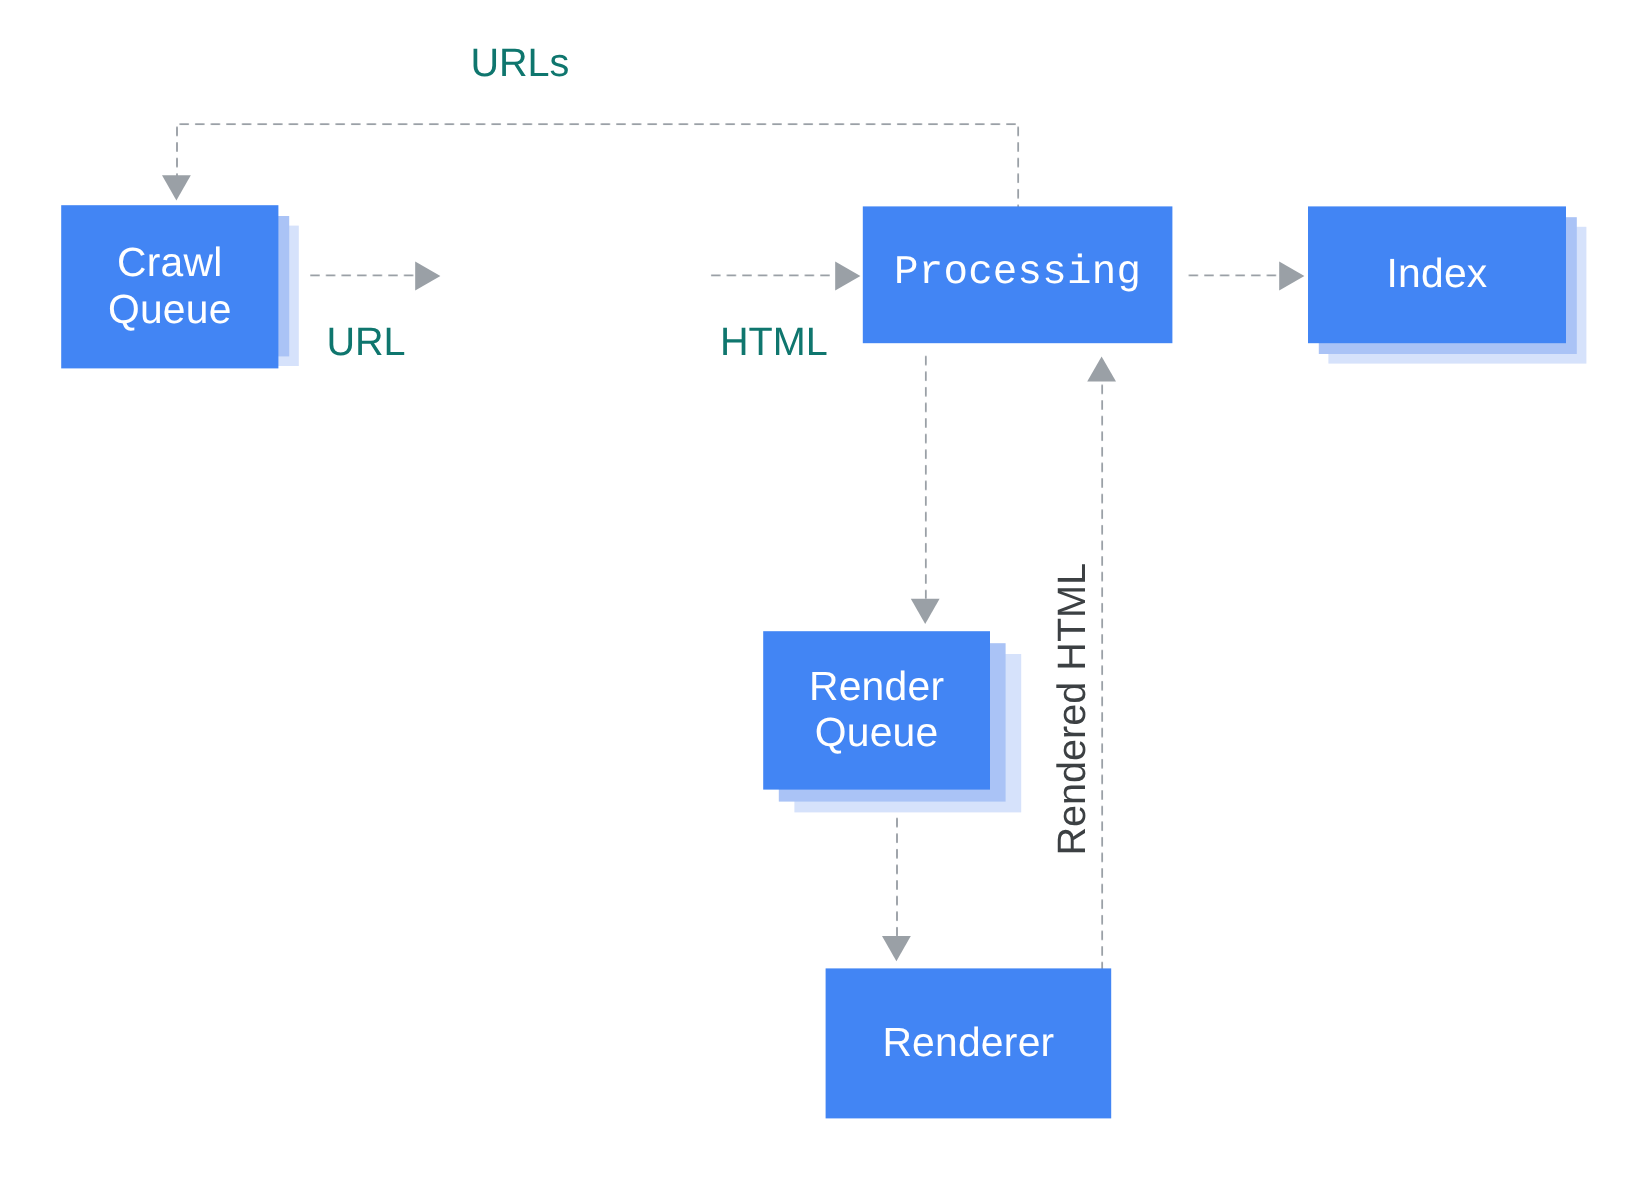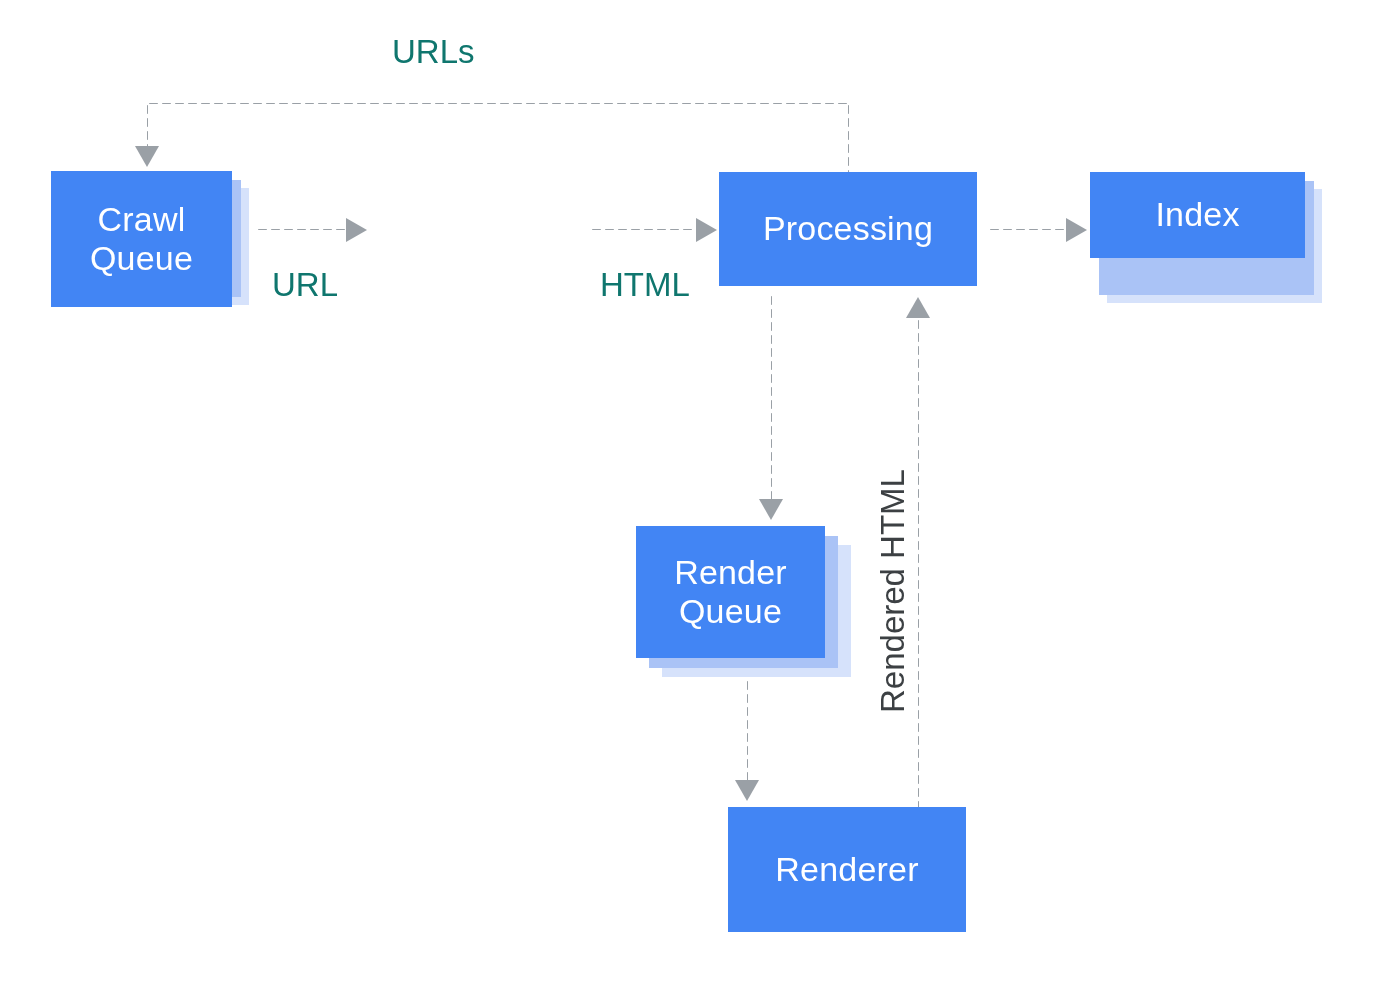--- a/index.html
+++ b/index.html
@@ -141,34 +141,34 @@
   <div class="txt-rot" style="left:876px; top:713px;">Rendered HTML</div>
 
   <div class="stack-far" style="left:68px; top:188px; width:181px; height:117px;"></div>
   <div class="stack-mid" style="left:60px; top:180px; width:181px; height:117px;"></div>
   <div class="node" style="left:51px; top:171px; width:181px; height:136px;">
     <span class="node-label">Crawl
 Queue</span>
   </div>
 
 
-  <div class="node" style="left:719px; top:172px; width:258px; height:114px;">
+  <div class="node" style="left:719px; top:172px; width:258px; height:114px;font-family:Liberation Mono, monospace;">
     <span class="node-label">Processing</span>
   </div>
 
   <div class="stack-far" style="left:1107px; top:189px; width:215px; height:114px;"></div>
   <div class="stack-mid" style="left:1099px; top:181px; width:215px; height:114px;"></div>
-  <div class="node" style="left:1090px; top:172px; width:215px; height:86px;">
+  <div class="node" style="left:1090px; top:172px; width:215px; height:114px;">
     <span class="node-label">Index</span>
   </div>
 
   <div class="stack-far" style="left:662px; top:545px; width:189px; height:132px;"></div>
   <div class="stack-mid" style="left:649px; top:536px; width:189px; height:132px;"></div>
   <div class="node" style="left:636px; top:526px; width:189px; height:132px;">
     <span class="node-label">Render
 Queue</span>
   </div>
 
-  <div class="node" style="left:728px; top:807px; width:238px; height:125px;">
+  <div class="node" style="left:688px; top:807px; width:238px; height:125px;">
     <span class="node-label">Renderer</span>
   </div>
 
 </div>
 
 </body></html>

